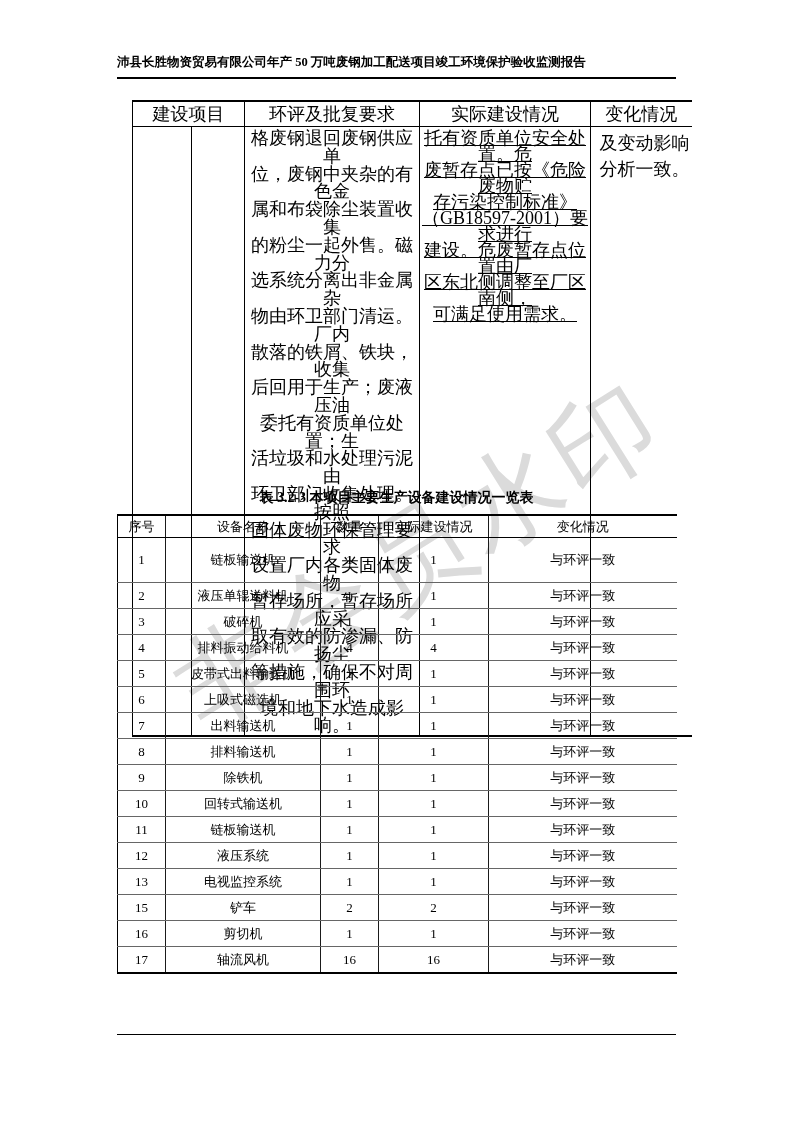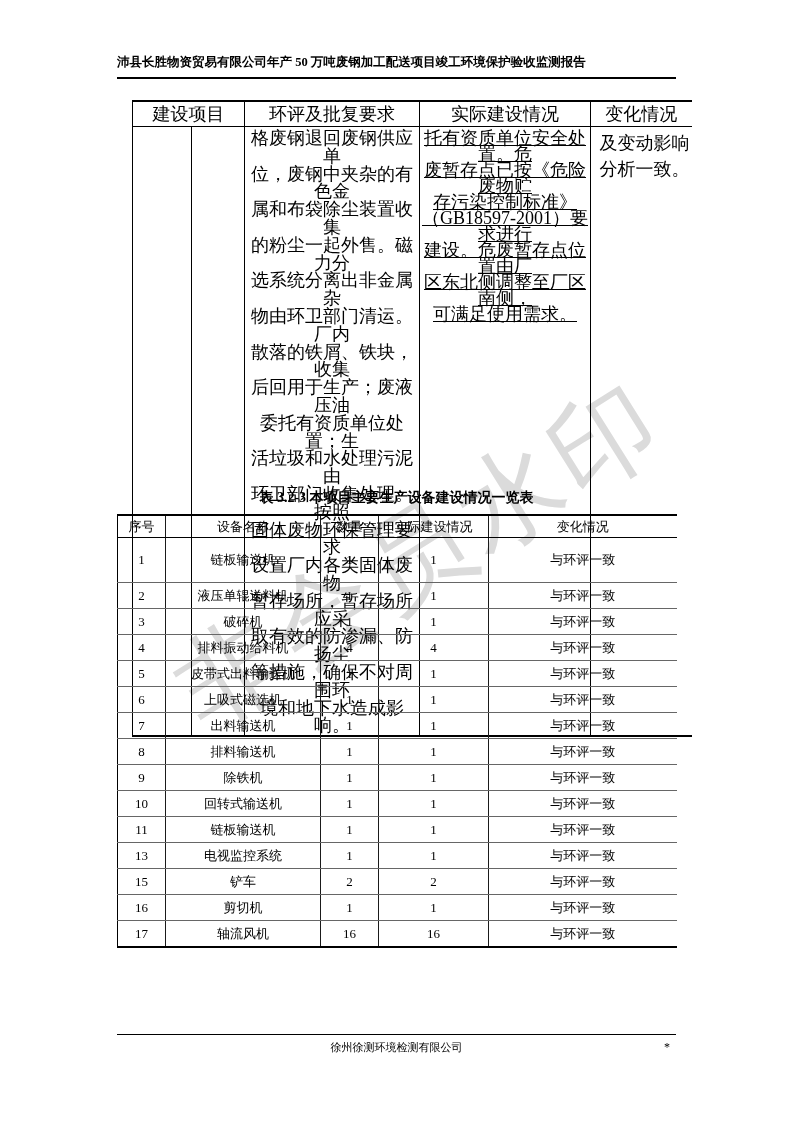--- a/index.html
+++ b/index.html
@@ -226,20 +226,27 @@
           <td>与环评一致</td>
         </tr>
         <tr>
           <td>11</td>
           <td>链板输送机</td>
           <td>1</td>
           <td>1</td>
           <td>与环评一致</td>
         </tr>
         <tr>
+          <td>12</td>
+          <td>液压系统</td>
+          <td>1</td>
+          <td>1</td>
+          <td>与环评一致</td>
+        </tr>
+        <tr>
           <td>13</td>
           <td>电视监控系统</td>
           <td>1</td>
           <td>1</td>
           <td>与环评一致</td>
         </tr>
         <tr>
           <td>15</td>
           <td>铲车</td>
           <td>2</td>
@@ -257,18 +264,14 @@
           <td>17</td>
           <td>轴流风机</td>
           <td>16</td>
           <td>16</td>
           <td>与环评一致</td>
         </tr>
     </tbody>
   </table>
 
   <div class="footer-rule"></div>
-  <div class="footer">
-    <span>徐州徐测环境检测有限公司</span>
-    <span class="footer-star">*</span>
-  </div>
 
 </div>
 
 </body></html>

